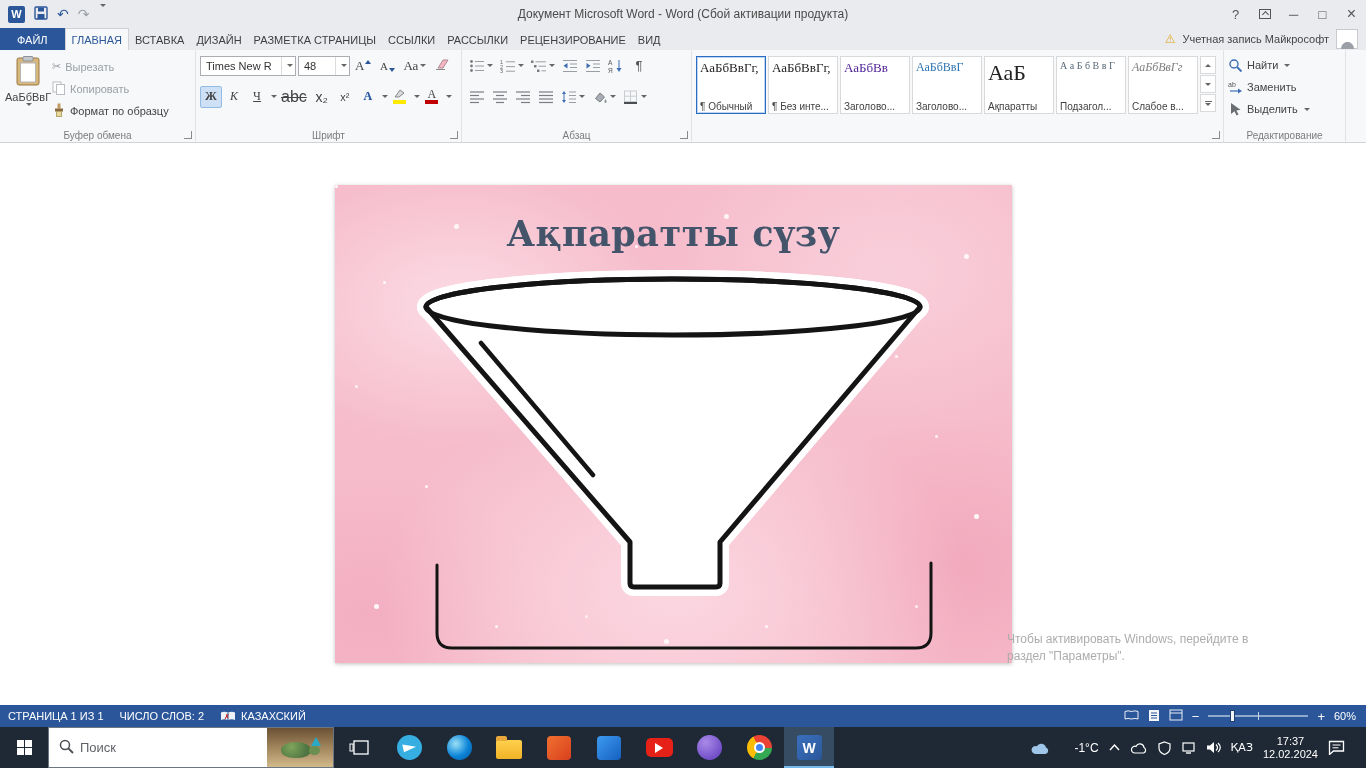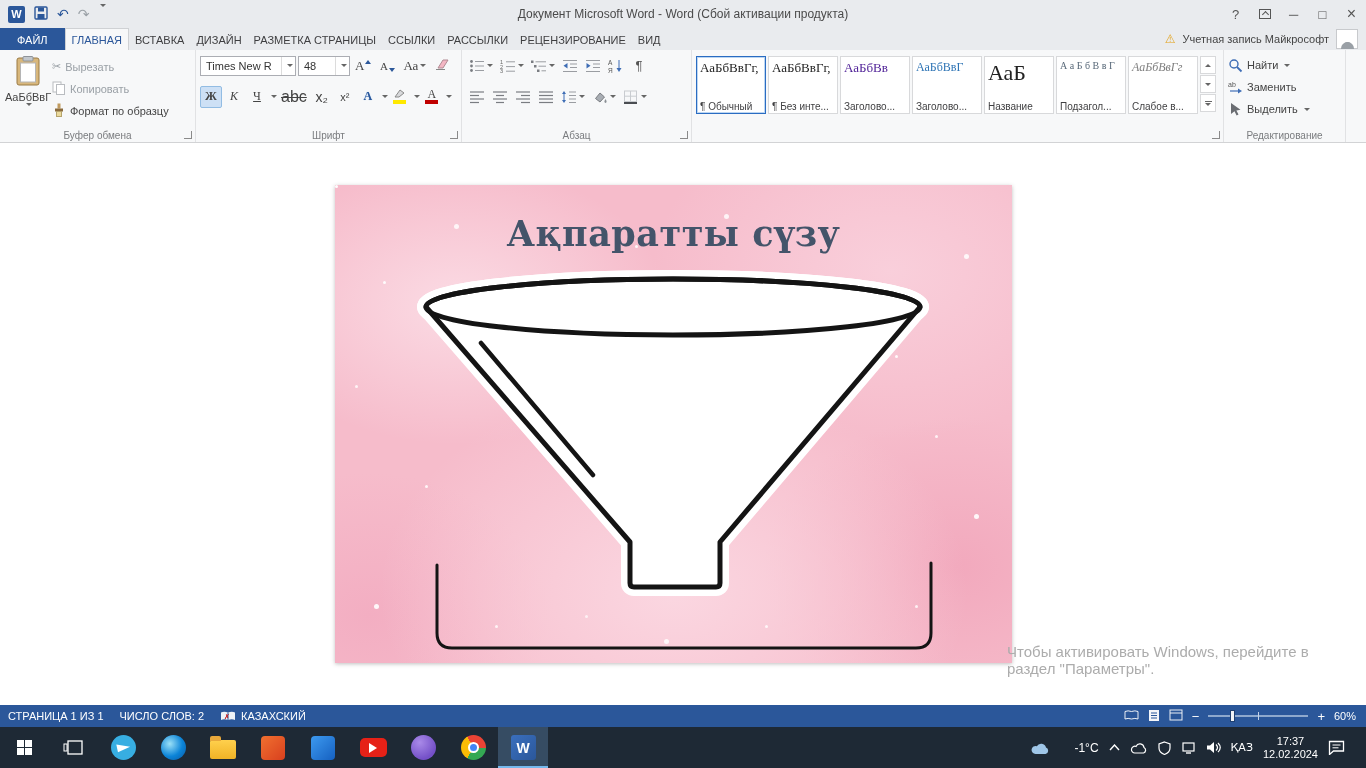--- a/index.html
+++ b/index.html
@@ -101,21 +101,21 @@
     box-shadow: 48px 96px 0 rgba(255,255,255,.9), 120px 40px 0 1px rgba(255,255,255,.8), 210px 150px 0 rgba(255,255,255,.7),
       300px 60px 0 rgba(255,255,255,.9), 390px 30px 0 1px rgba(255,255,255,.8), 480px 90px 0 rgba(255,255,255,.7),
       560px 170px 0 rgba(255,255,255,.9), 630px 70px 0 1px rgba(255,255,255,.85), 600px 250px 0 rgba(255,255,255,.8),
       640px 330px 0 1px rgba(255,255,255,.9), 580px 420px 0 rgba(255,255,255,.8), 90px 300px 0 rgba(255,255,255,.85),
       40px 420px 0 1px rgba(255,255,255,.9), 160px 440px 0 rgba(255,255,255,.8), 250px 430px 0 rgba(255,255,255,.7),
       330px 455px 0 1px rgba(255,255,255,.85), 430px 440px 0 rgba(255,255,255,.8), 20px 200px 0 rgba(255,255,255,.8); }
   .doc-title { position:absolute; left:0; right:0; top:28px; text-align:center; font-family:"DejaVu Serif","Liberation Serif",serif; font-weight:bold; font-size:35px; color:#44546a; letter-spacing:0.5px; }
   .funnel-svg { position:absolute; left:0; top:0; }
   .watermark { position:absolute; left:1007px; top:488px; width:330px; color:#a8a8a8; }
   .wm1 { font-size:19px; color:#9e9e9e; }
-  .wm2 { font-size:15px; line-height:17px; margin-top:12px; color:#acacac; }
+  .wm2 { font-size:12px; line-height:17px; margin-top:0; color:#acacac; }
 
   
   .statusbar { position:absolute; top:705px; left:0; width:1366px; height:22px; background:#2b579a; color:#fff; display:flex; align-items:center; font-size:11px; }
   .sb-left { display:flex; align-items:center; gap:16px; padding-left:8px; }
   .sb-item { display:flex; align-items:center; gap:5px; white-space:nowrap; }
   .sb-right { margin-left:auto; display:flex; align-items:center; gap:9px; padding-right:10px; }
   .zoom-track { width:100px; height:2px; background:#8fa9cd; position:relative; }
   .zoom-track .notch { position:absolute; left:50%; top:-3px; width:1px; height:8px; background:#c3d3e8; }
   .zoom-thumb { position:absolute; left:22%; top:-5px; width:5px; height:12px; background:#f0f3f7; border:1px solid #1e3f70; }
   .zoom-sign { font-size:13px; line-height:1; }
@@ -473,21 +473,21 @@
     <div class="style-card">
       <span class="st-prev" style="color:#4c1d95;">АаБбВв</span>
       <span class="st-name">Заголово...</span>
     </div>
     <div class="style-card">
       <span class="st-prev" style="color:#2e74b5; font-size:12px;">АаБбВвГ</span>
       <span class="st-name">Заголово...</span>
     </div>
     <div class="style-card">
       <span class="st-prev" style="font-size:22px;">АаБ</span>
-      <span class="st-name">Название</span>
+      <span class="st-name">Ақпаратты</span>
     </div>
     <div class="style-card">
       <span class="st-prev" style="font-size:10px; color:#5a6a7a;">А а Б б В в Г</span>
       <span class="st-name">Подзагол...</span>
     </div>
     <div class="style-card">
       <span class="st-prev" style="font-style:italic; color:#808080; font-size:12px;">АаБбВвГг</span>
       <span class="st-name">Слабое в...</span>
     </div>
     <div class="st-scroll">
@@ -603,20 +603,32 @@
 
 <div class="taskbar">
   <div class="tb-btn tb-start">
     <span class="win-logo">
         <i></i>
         <i></i>
         <i></i>
         <i></i>
       </span>
   </div>
+  <div class="tb-search">
+    <span class="search-mag"><svg width="15" height="15">
+          <circle cx="6" cy="6" r="4.5" fill="none" stroke="#4a4d52" stroke-width="1.5"></circle>
+          <line x1="9.5" y1="9.5" x2="14" y2="14" stroke="#4a4d52" stroke-width="1.8"></line>
+        </svg></span>
+    <input type="text" placeholder="Поиск" style="">
+    <span class="search-img">
+      <span class="turt-shell"></span>
+      <span class="turt-head"></span>
+      <span class="turt-hat"></span>
+    </span>
+  </div>
   <div class="tb-btn tb-app">
     <svg width="20" height="16">
         <rect x="5" y="1" width="14" height="13" fill="none" stroke="#fff" stroke-width="1.3"></rect>
         <rect x="1" y="4" width="3" height="7" fill="none" stroke="#fff"></rect>
       </svg>
   </div>
   <div class="tb-btn tb-app">
       <span class="ic-circle ic-tg"></span>
     </div>
   <div class="tb-btn tb-app">

